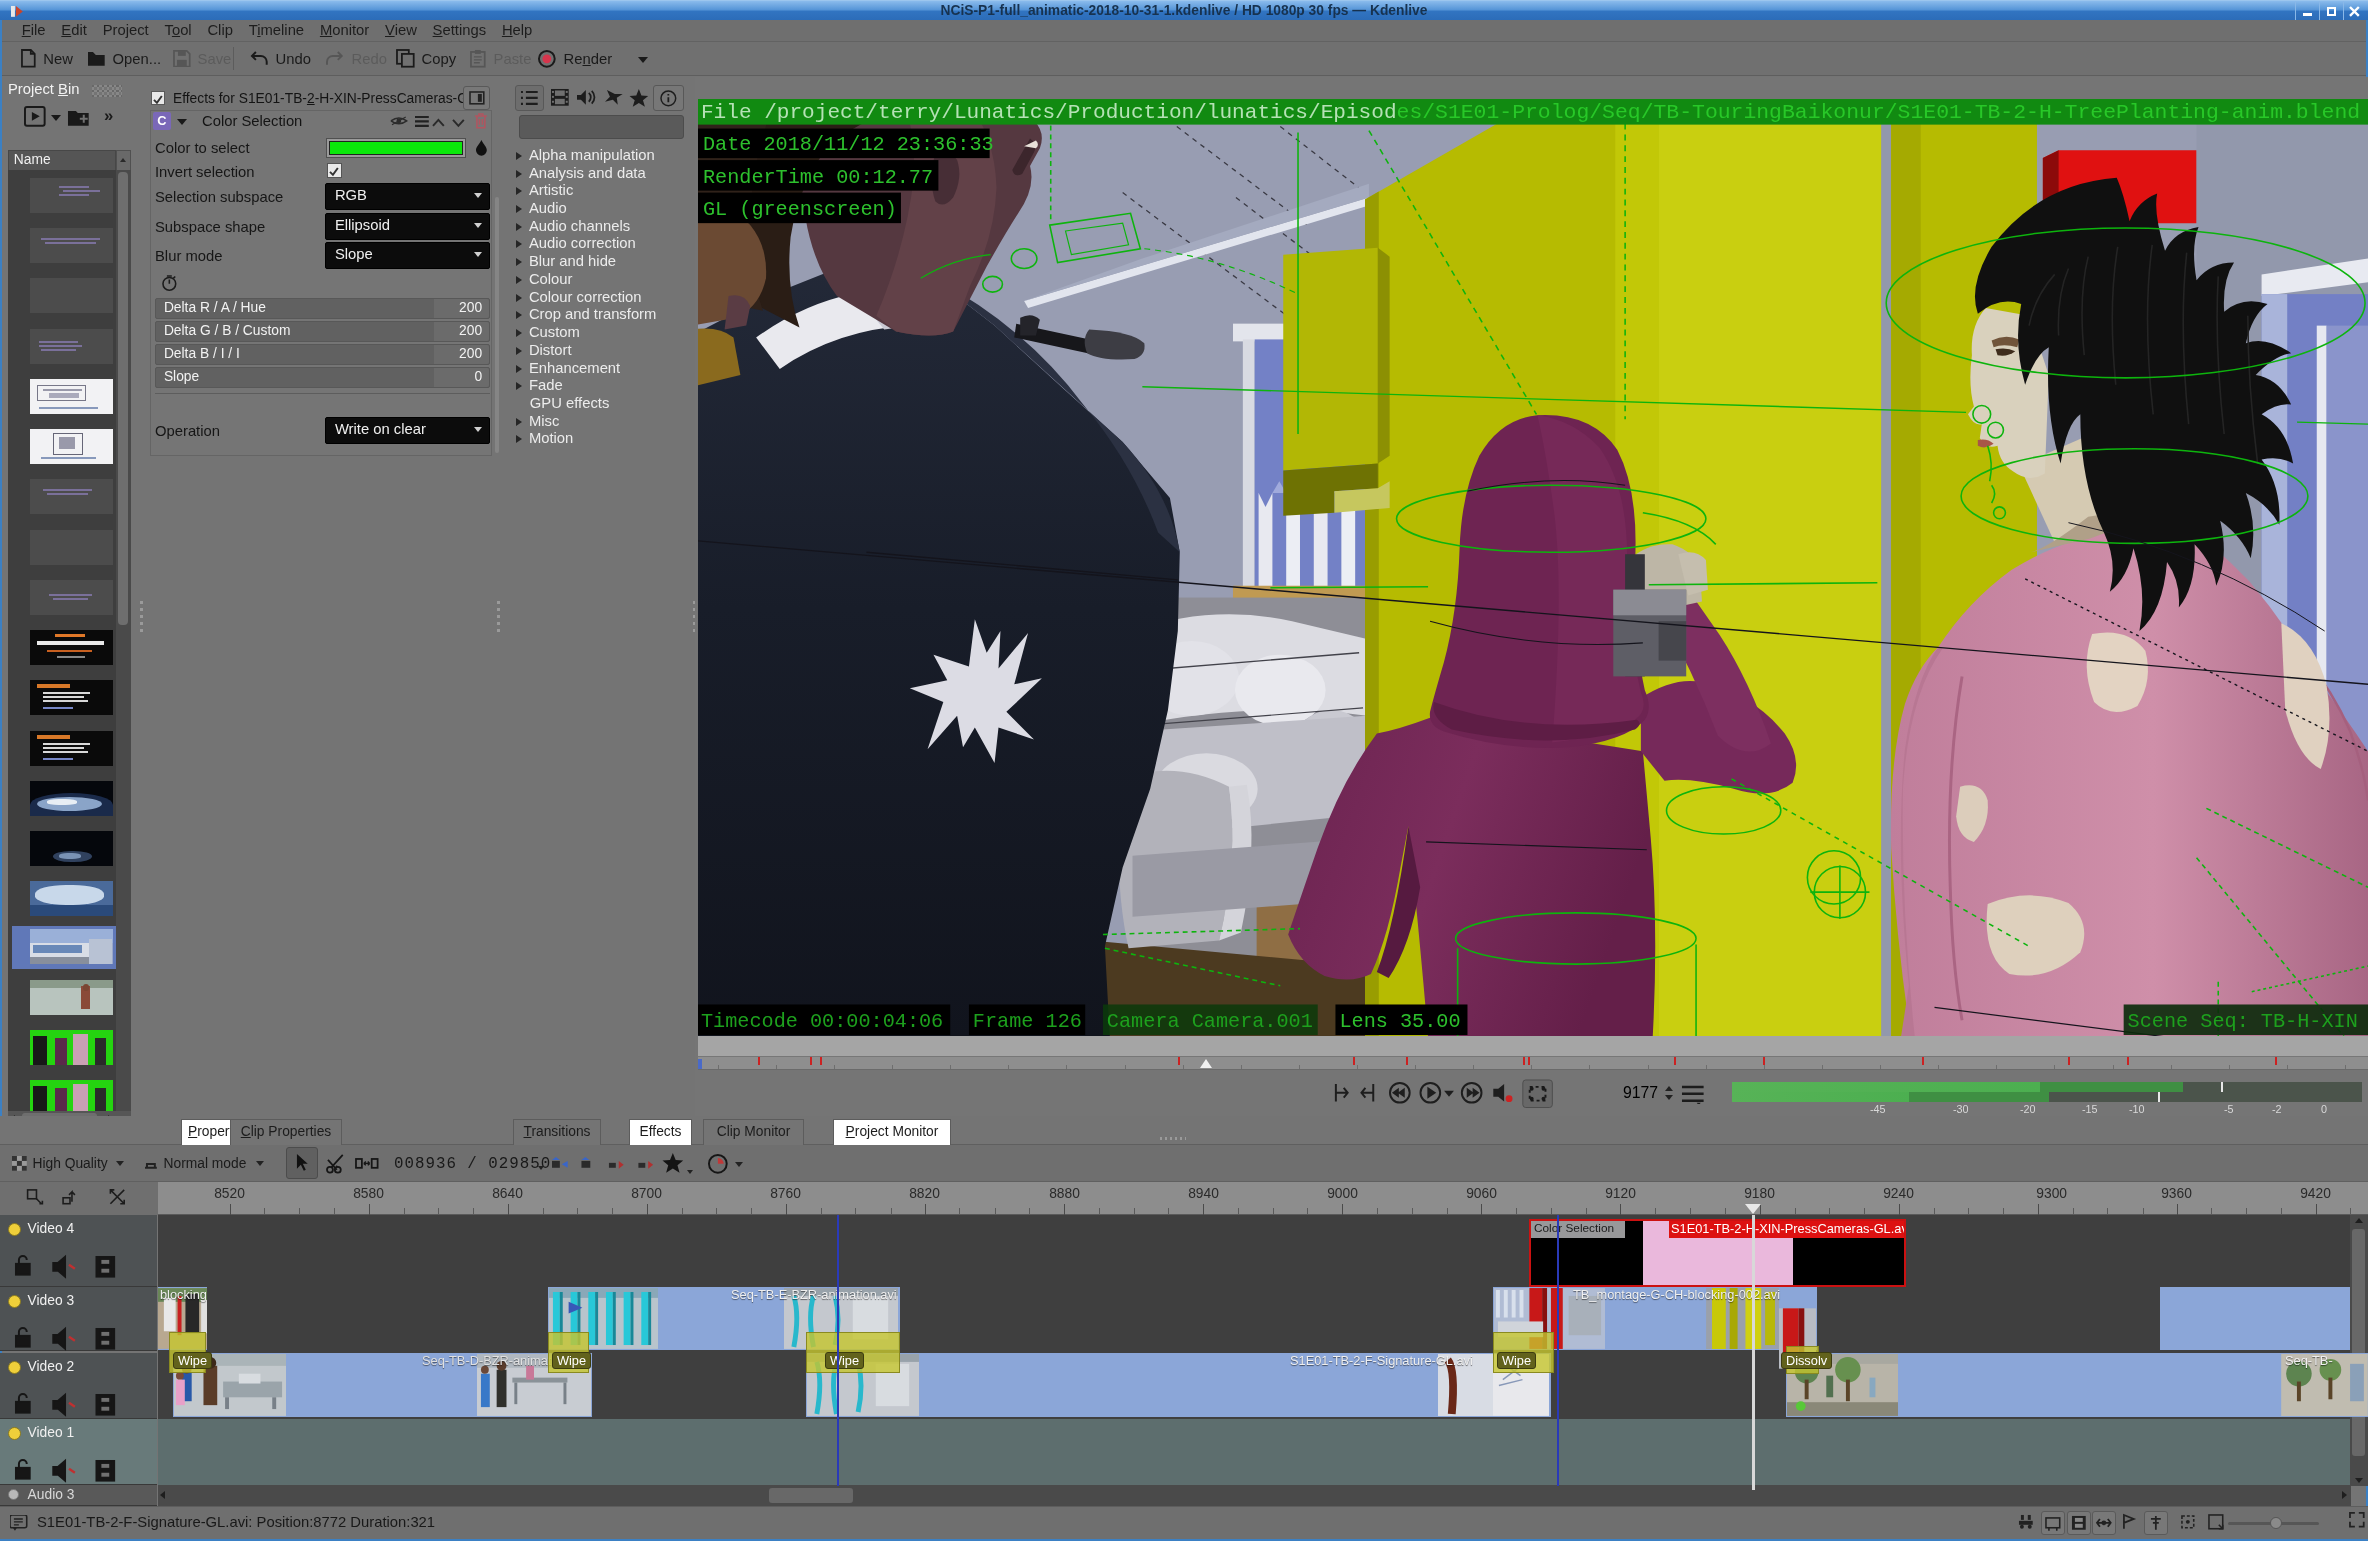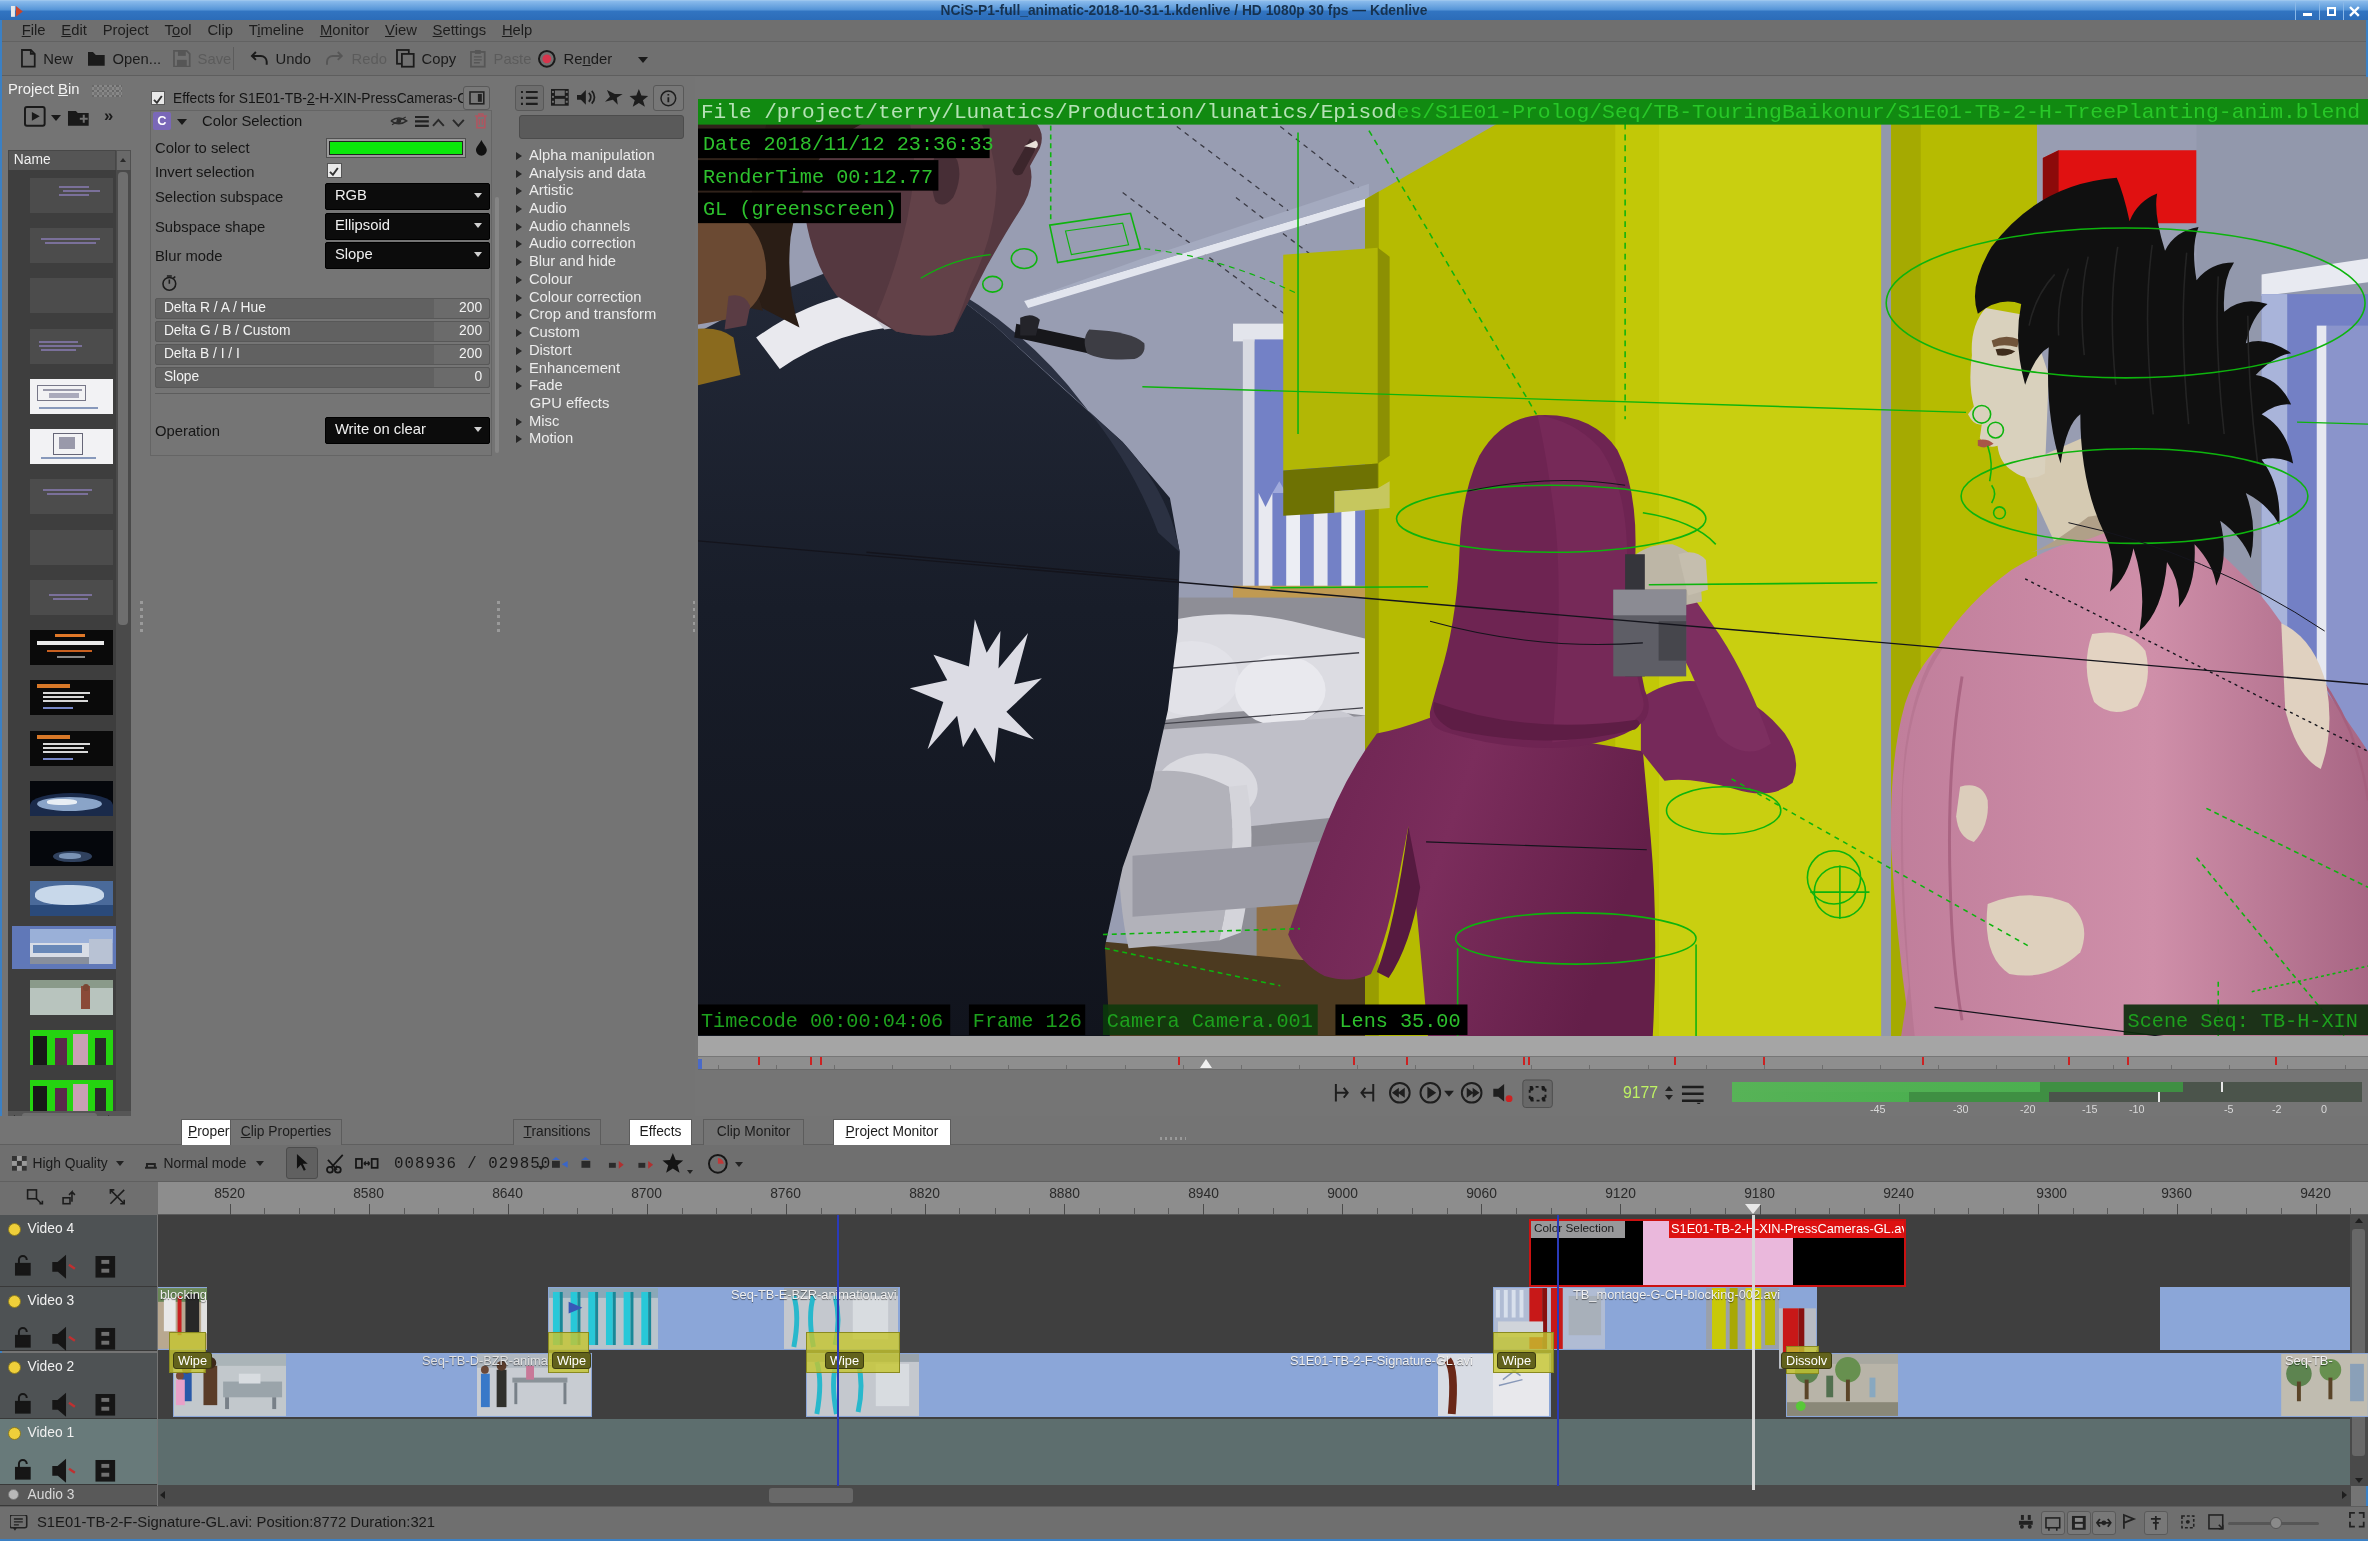--- a/index.html
+++ b/index.html
@@ -627,21 +627,21 @@
 </g>
 <rect x="198" y="2" width="30" height="28" rx="3" fill="#686868" stroke="#4e4e4e"></rect>
 <g stroke="#191919" stroke-width="2" fill="none" stroke-dasharray="3 3">
       <rect x="205" y="9" width="16" height="14"></rect>
     </g>
 <circle cx="207" cy="11" r="2" fill="#191919"></circle>
     <circle cx="219" cy="11" r="2" fill="#191919"></circle>
     <circle cx="207" cy="21" r="2" fill="#191919"></circle>
     <circle cx="219" cy="21" r="2" fill="#191919"></circle>
 </svg>
-<div class="abs" style="left:1623px;top:1084px;color:#bef264;font-size:15.8px">9177</div>
+<div class="abs" style="left:1623px;top:1084px;color:#000000;font-size:15.8px">9177</div>
 <div class="abs" style="left:1665px;top:1086px;width:0;height:0;border-left:4.9px solid transparent;border-right:4.9px solid transparent;border-bottom:5.9px solid #222"></div>
 <div class="abs" style="left:1665px;top:1095px;width:0;height:0;border-left:4.9px solid transparent;border-right:4.9px solid transparent;border-top:5.9px solid #222"></div>
 <svg class="abs" style="left:1681px;top:1084px" width="23.6" height="19.7" viewBox="0 0 24 20">
     <path d="M1 3 h22 M1 10 h22 M1 17 h22" stroke="#1c1c1c" stroke-width="2.6"></path>
     <path d="M16 19 l4 0 l-2 3 z" fill="#1c1c1c"></path>
   </svg>
 
 <div class="abs" style="left:1732px;top:1082px;width:630px;height:9.9px;background:#4b544b">
  <div class="abs" style="left:0;top:0;width:308px;height:9.9px;background:linear-gradient(90deg,#57b357,#4caf50)"></div>
  <div class="abs" style="left:308px;top:0;width:143px;height:9.9px;background:#3f8f43"></div>

